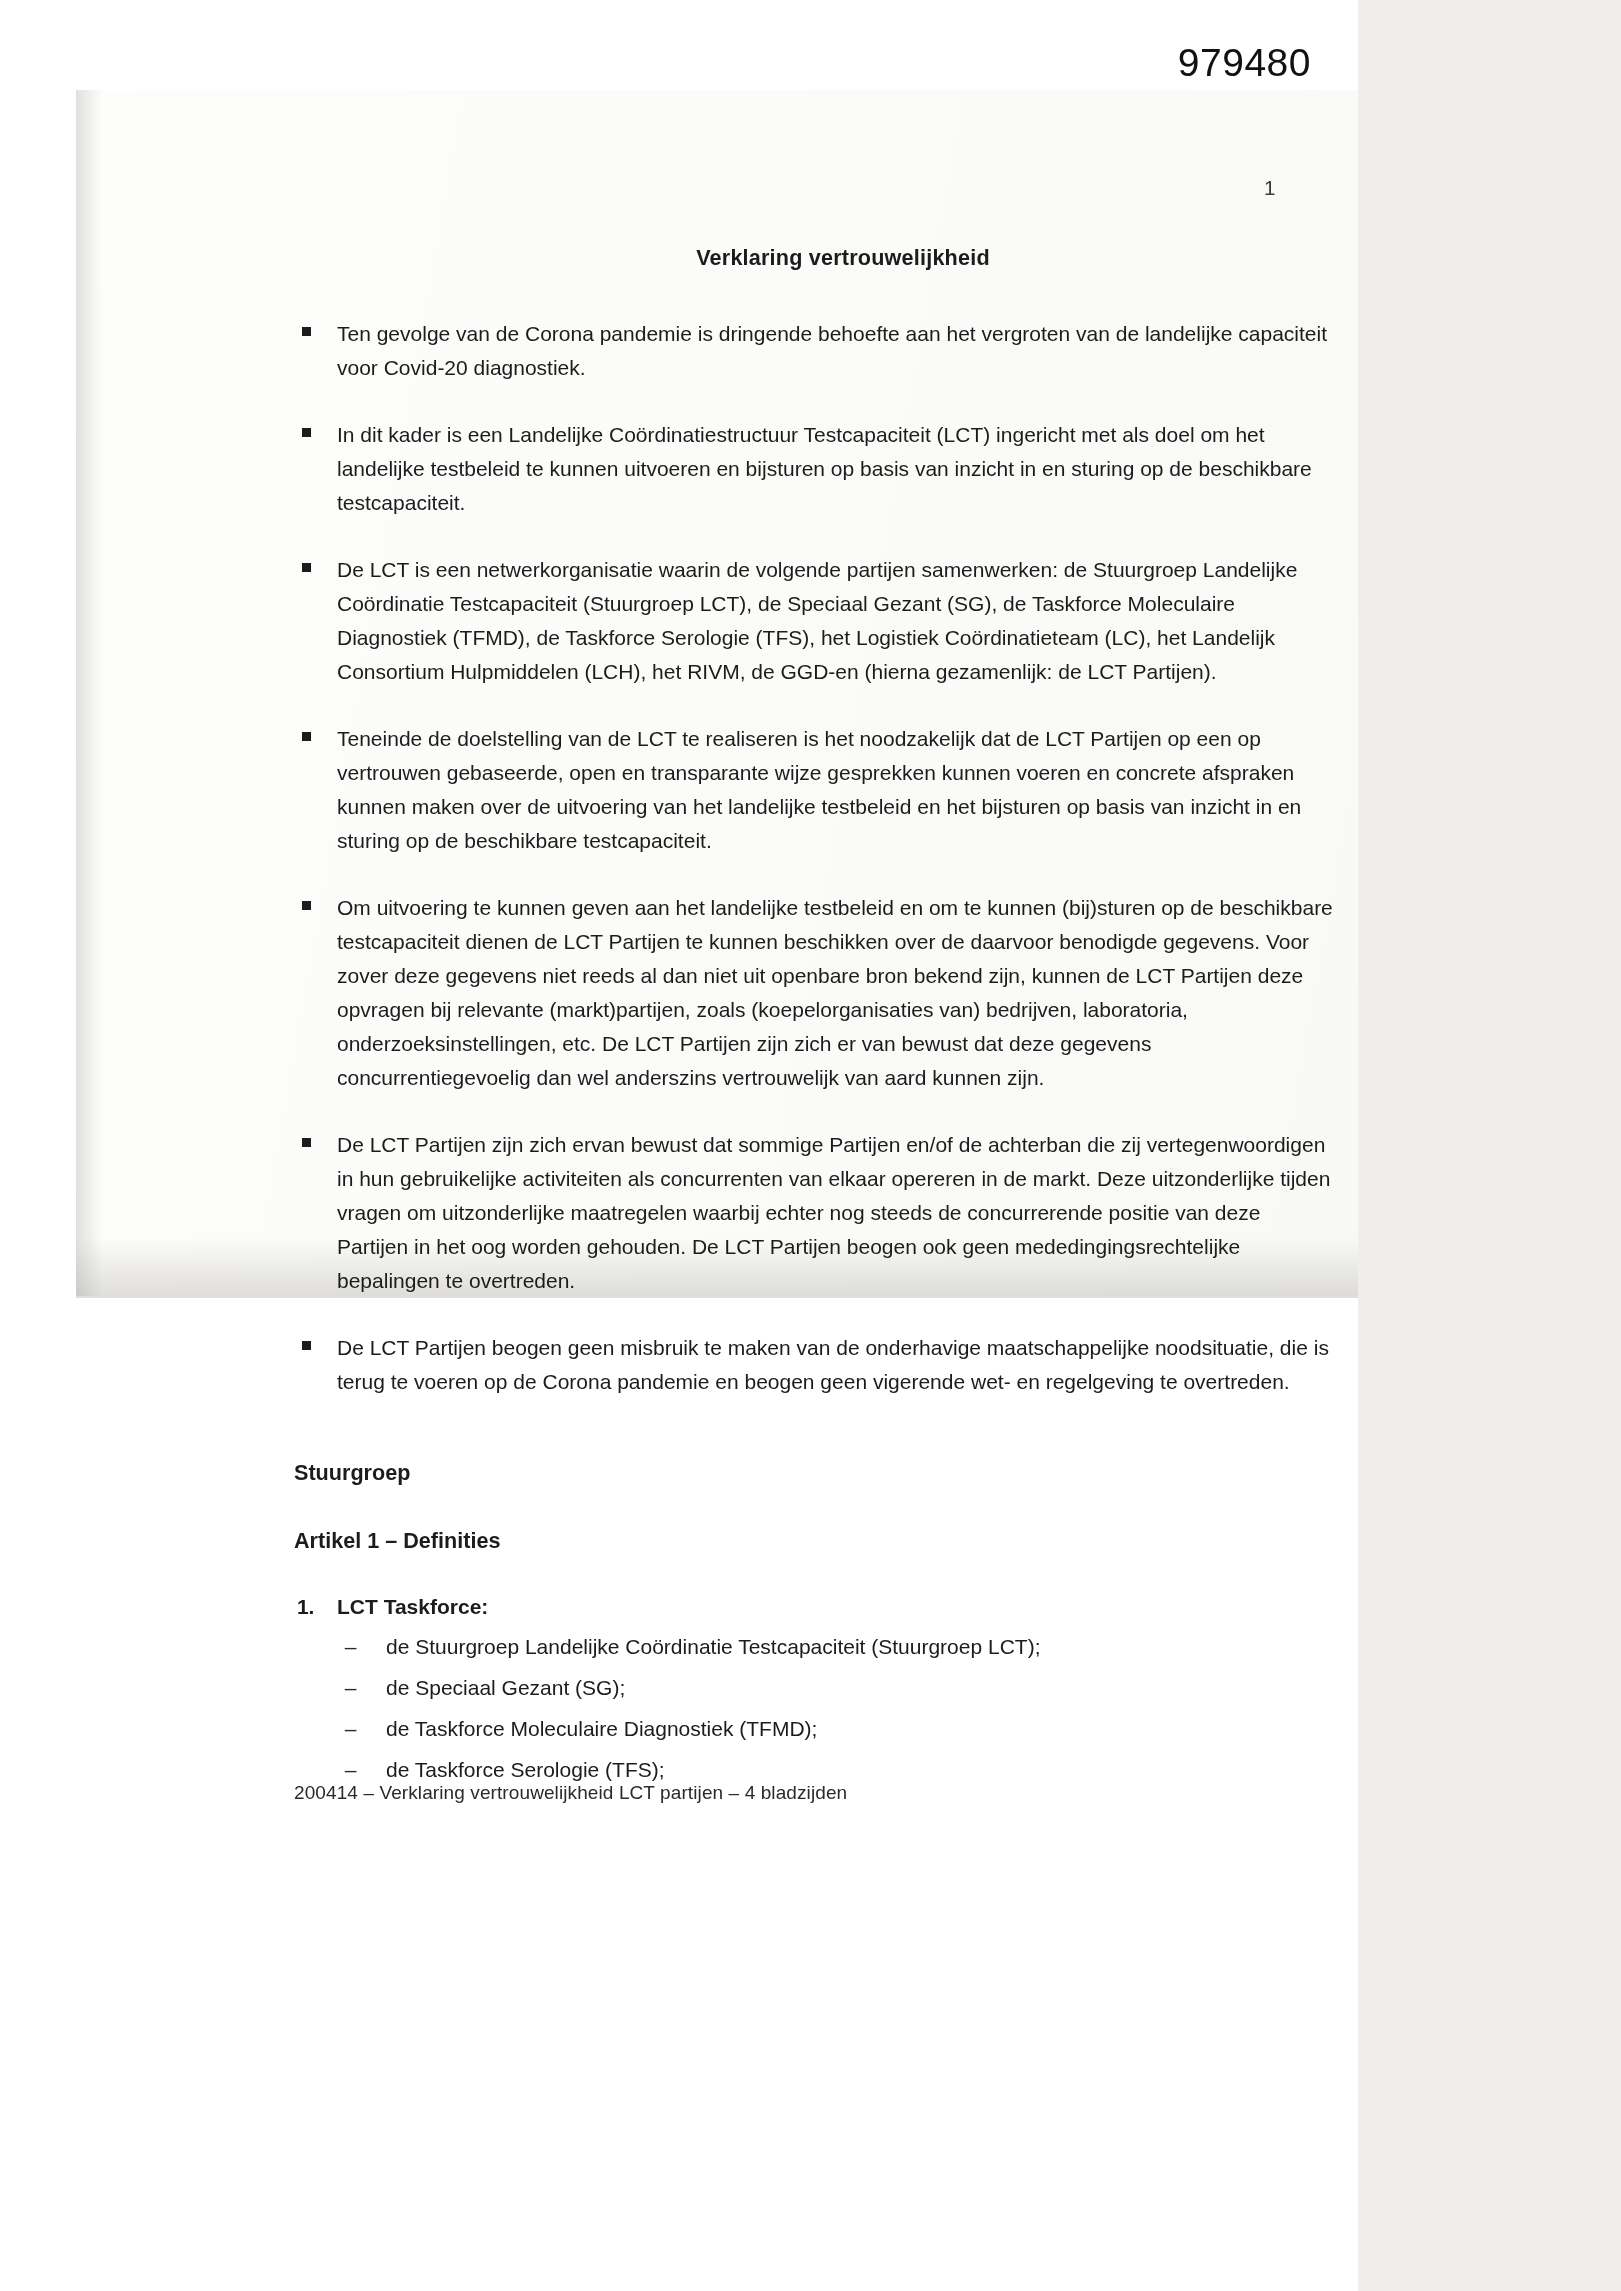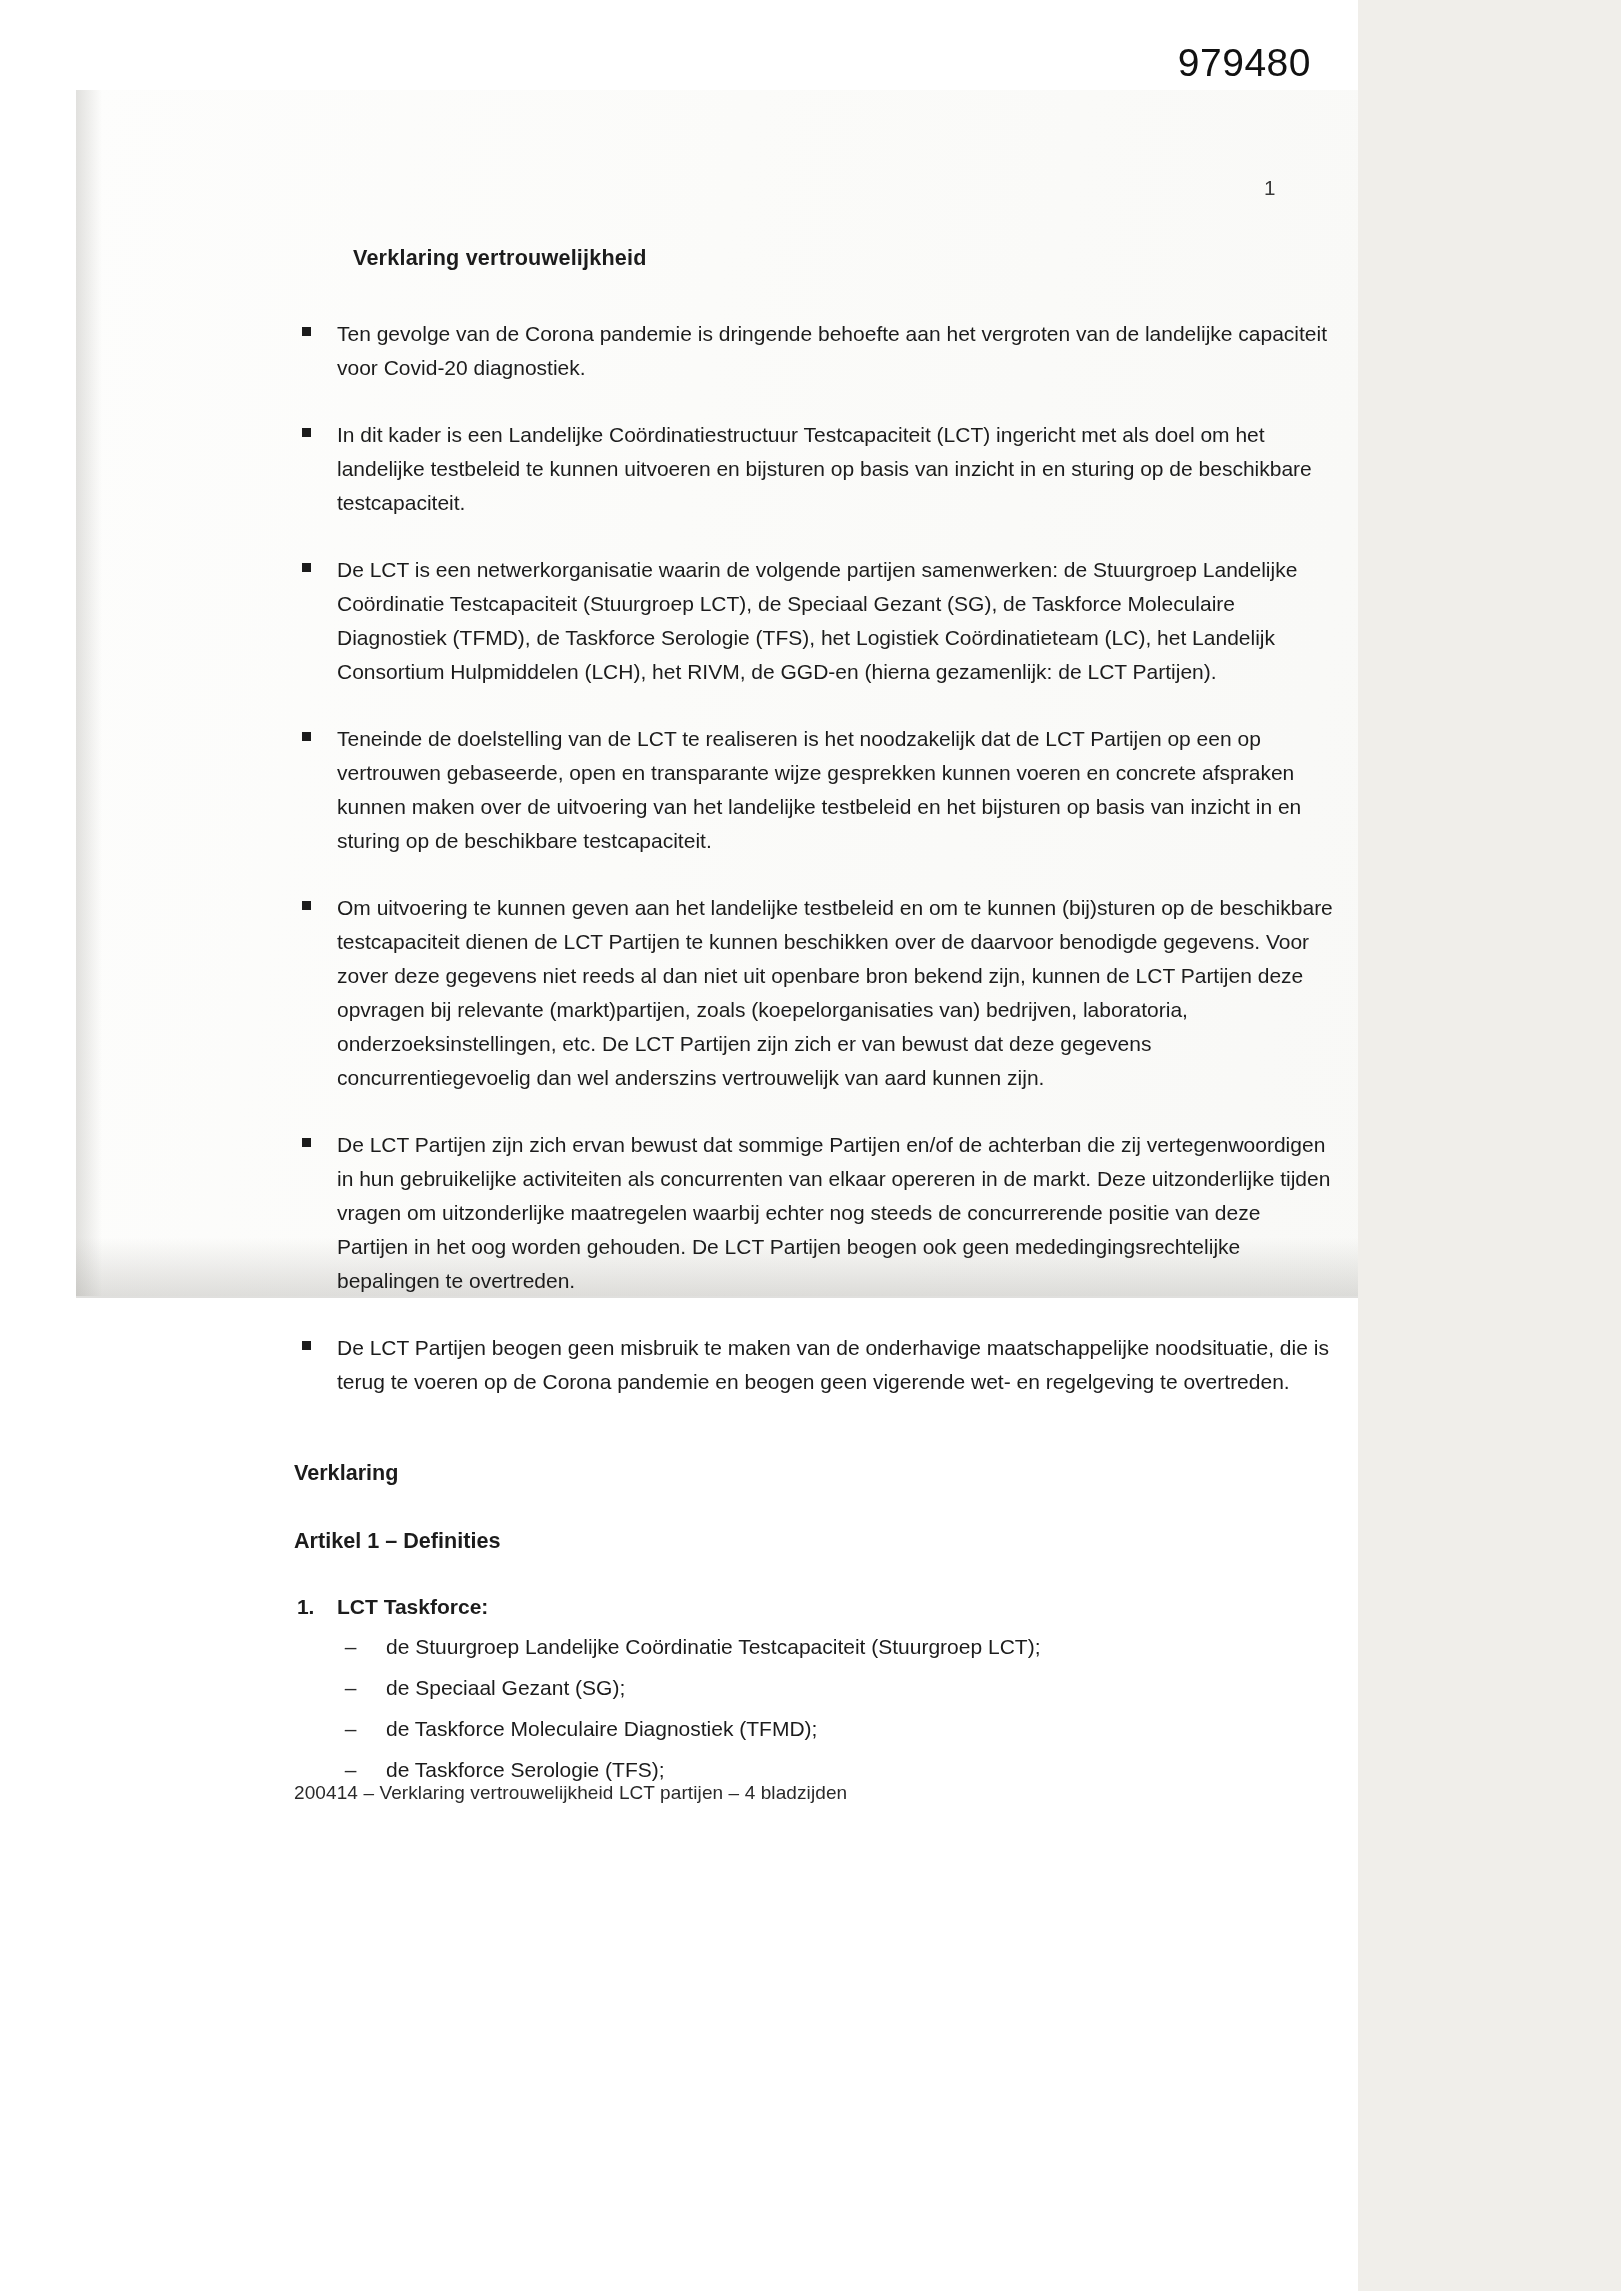--- a/index.html
+++ b/index.html
@@ -79,21 +79,21 @@
     position: absolute;
     left: 294px;
     top: 241px;
     width: 1039px;
     color: #1c1c1c;
     font-size: 21px;
     line-height: 1.62;
   }
 
   .doc-title {
-    text-align: left;
+    text-align: center;
     font-weight: bold;
     font-size: 21.6px;
     margin: 0 0 41px 0;
     padding-left: 59px;
     letter-spacing: 0.2px;
   }
 
   .section-head {
     font-weight: bold;
     font-size: 21.6px;
@@ -221,21 +221,21 @@
       <li>
         <span class="sq-marker"></span>
         <span>De LCT Partijen zijn zich ervan bewust dat sommige Partijen en/of de achterban die zij vertegenwoordigen in hun gebruikelijke activiteiten als concurrenten van elkaar opereren in de markt. Deze uitzonderlijke tijden vragen om uitzonderlijke maatregelen waarbij echter nog steeds de concurrerende positie van deze Partijen in het oog worden gehouden. De LCT Partijen beogen ook geen mededingingsrechtelijke bepalingen te overtreden.</span>
       </li>
       <li>
         <span class="sq-marker"></span>
         <span>De LCT Partijen beogen geen misbruik te maken van de onderhavige maatschappelijke noodsituatie, die is terug te voeren op de Corona pandemie en beogen geen vigerende wet- en regelgeving te overtreden.</span>
       </li>
     </ul>
 
-    <div class="verklaring-head">Verklaring</div>
+    <div class="verklaring-head">Stuurgroep</div>
 
     <div class="artikel-head">Artikel 1 – Definities</div>
 
     <ol class="numbered">
       <li>
         <span class="num">1.</span>
         <span class="item-label">LCT Taskforce:</span>
         <ul class="dashes">
           <li>
             <span class="dash">–</span>

